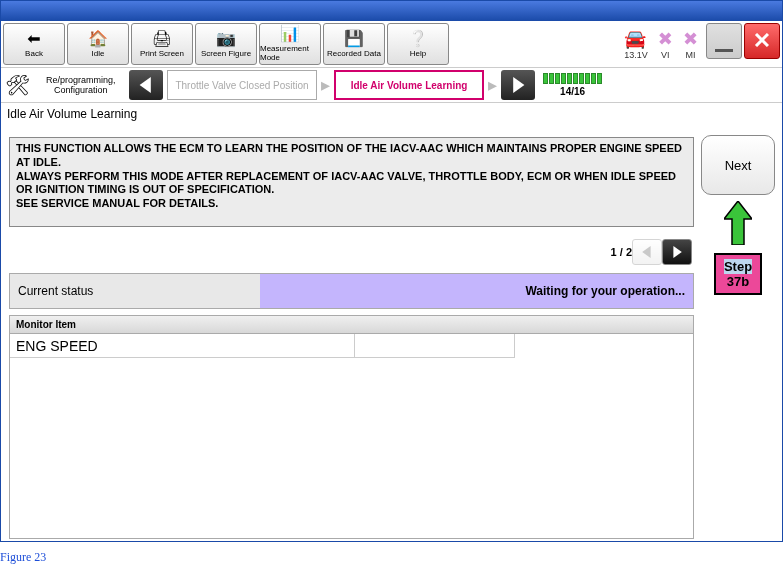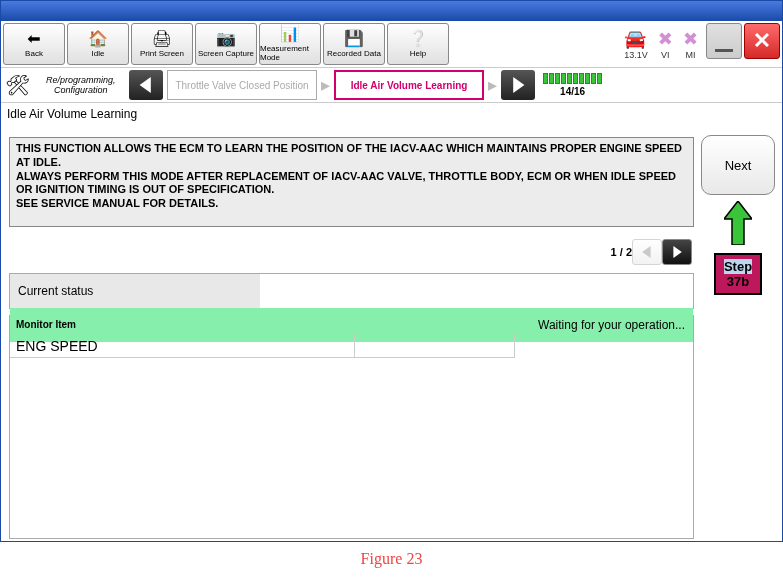--- a/index.html
+++ b/index.html
@@ -13,21 +13,21 @@
     .tb-spacer { flex: 1; }
     .status-cluster { display: flex; align-items: center; gap: 10px; padding: 0 6px; }
     .status-item { display: flex; flex-direction: column; align-items: center; font-size: 9px; color: #333; }
     .status-item .icon { font-size: 18px; }
     .window-min { width: 36px; height: 36px; border: 1px solid #888; border-radius: 3px; background: linear-gradient(#e0e0e0,#ccc); display:flex; align-items:flex-end; justify-content:center; padding-bottom:6px;}
     .window-close { width: 36px; height: 36px; background: linear-gradient(#ff6b6b,#d62828); border: 1px solid #900; border-radius: 3px; color: #fff; font-size: 22px; display: flex; align-items: center; justify-content: center; font-weight: bold; }
 
     .breadcrumb { display: flex; align-items: center; background: #fff; border-bottom: 1px solid #ccc; padding: 2px 4px; gap: 4px; }
     .bc-left { display:flex; align-items:center; gap:6px; width:120px; }
     .bc-left .icon {font-size:20px;}
-    .bc-left .txt { font-size:9px; text-align:center;font-style:italic; }
+    .bc-left .txt { font-size:9px; text-align:center; }
     .bc-arrow-btn { width: 34px; height: 30px; background: linear-gradient(#555,#222); border-radius: 3px; display: flex; align-items: center; justify-content: center; cursor: pointer; }
     .bc-arrow-btn svg { fill: #fff; }
     .bc-step { width: 150px; height: 30px; border: 1px solid #aaa; display: flex; align-items: center; justify-content: center; text-align: center; font-size: 10px; color: #aaa; background:#fff; position:relative; }
     .bc-step.active { border: 2px solid #d1006c; color: #d1006c; font-weight: bold; }
     .bc-step.next { color: #333; }
     .bc-chev { color:#bbb; font-size:18px;}
     .prog-cluster { display:flex; flex-direction:column; align-items:center; gap:2px; margin-left: 4px; }
     .prog-bars { display:flex; gap:1px; }
     .prog-bars span { width:5px; height:11px; background:#3ac43a; border:1px solid #2a8a2a; }
     .prog-txt { font-size:10px; font-weight:bold; }
@@ -40,37 +40,37 @@
 
     .info-panel { border: 1px solid #888; background: #ececec; padding: 4px 6px; margin: 10px 4px; font-size: 11px; font-weight: bold; line-height: 1.25; height: 90px; }
     .pager { display:flex; justify-content:flex-end; align-items:center; gap:0; padding:2px 6px; }
     .pager-txt { font-weight:bold; font-size:11px; }
     .pg-btn { width:30px; height:26px; border:1px solid #888; border-radius:3px; background:linear-gradient(#fff,#ddd); display:flex; align-items:center; justify-content:center; }
     .pg-btn.disabled { opacity:.35; }
     .pg-btn.active { background:linear-gradient(#444,#111); }
     .pg-btn.active svg{fill:#fff;}
     .pg-btn svg{fill:#666;}
 
-    .status-row { display:flex; align-items:stretch; border:1px solid #aaa; margin:6px 4px; height:36px;flex-direction:column; }
+    .status-row { display:flex; align-items:stretch; border:1px solid #aaa; margin:6px 4px; height:36px; }
     .status-label { width: 250px; background:#e8e8e8; padding:10px 8px; font-size:12px;}
-    .status-val { flex:1; background:#86efac; padding:10px 8px; text-align:right; font-size:12px;}
+    .status-val { flex:1; background:#c4b5fd; padding:10px 8px; text-align:right; font-size:12px;font-weight:bold;}
 
     .monitor-hdr { margin:4px 4px 0; background:linear-gradient(#f0f0f0,#d8d8d8); border:1px solid #aaa; padding:3px 6px; font-size:10px; font-weight:bold;}
     .monitor-table { margin:0 4px; border:1px solid #aaa; border-top:none; }
     .mt-row { display:flex; height:24px; }
     .mt-cell { border-right:1px solid #ccc; border-bottom:1px solid #ccc; padding:4px 6px; font-size:14px; }
     .mt-c1{width:345px;} .mt-c2{width:160px;} .mt-c3{flex:1; border-right:none;}
     .mt-body { height: 180px; background:#fff; }
 
     .next-btn { width: 74px; height: 60px; border:1px solid #888; border-radius:10px; background:linear-gradient(#fff,#e8e8e8); font-size:13px; display:flex; align-items:center; justify-content:center; cursor:pointer; margin-top: 8px;}
     .callout-arrow svg { width: 28px; height: 44px; }
-    .callout-box { border:2px solid #000; padding:4px 8px; font-size:13px; font-weight:bold; text-align:center; background:#be185d; }
+    .callout-box { border:2px solid #000; padding:4px 8px; font-size:13px; font-weight:bold; text-align:center; background:#ec4899; }
     .callout-box .hl { background:#bcd6ef; }
 
-    .figure-caption { text-align:center; font-size:16px; padding:8px 0 2px; color:#ef4444; font-family: "Times New Roman", serif;}
+    .figure-caption { font-size:12px; padding:8px 0 2px; color:#1d4ed8; font-family: "Times New Roman", serif;}
   </style>
 </head>
 <body>
 
 <div class="app-window">
   <div class="titlebar"></div>
 
   <div class="toolbar">
     <div class="tb-btn">
       <span class="icon">⬅</span>
@@ -79,21 +79,21 @@
     <div class="tb-btn">
       <span class="icon">🏠</span>
       <span>Idle</span>
     </div>
     <div class="tb-btn">
       <span class="icon">🖨</span>
       <span>Print Screen</span>
     </div>
     <div class="tb-btn">
       <span class="icon">📷</span>
-      <span>Screen Capture</span>
+      <span>Screen Figure</span>
     </div>
     <div class="tb-btn">
       <span class="icon">📊</span>
       <span>Measurement Mode</span>
     </div>
     <div class="tb-btn">
       <span class="icon">💾</span>
       <span>Recorded Data</span>
     </div>
     <div class="tb-btn">

